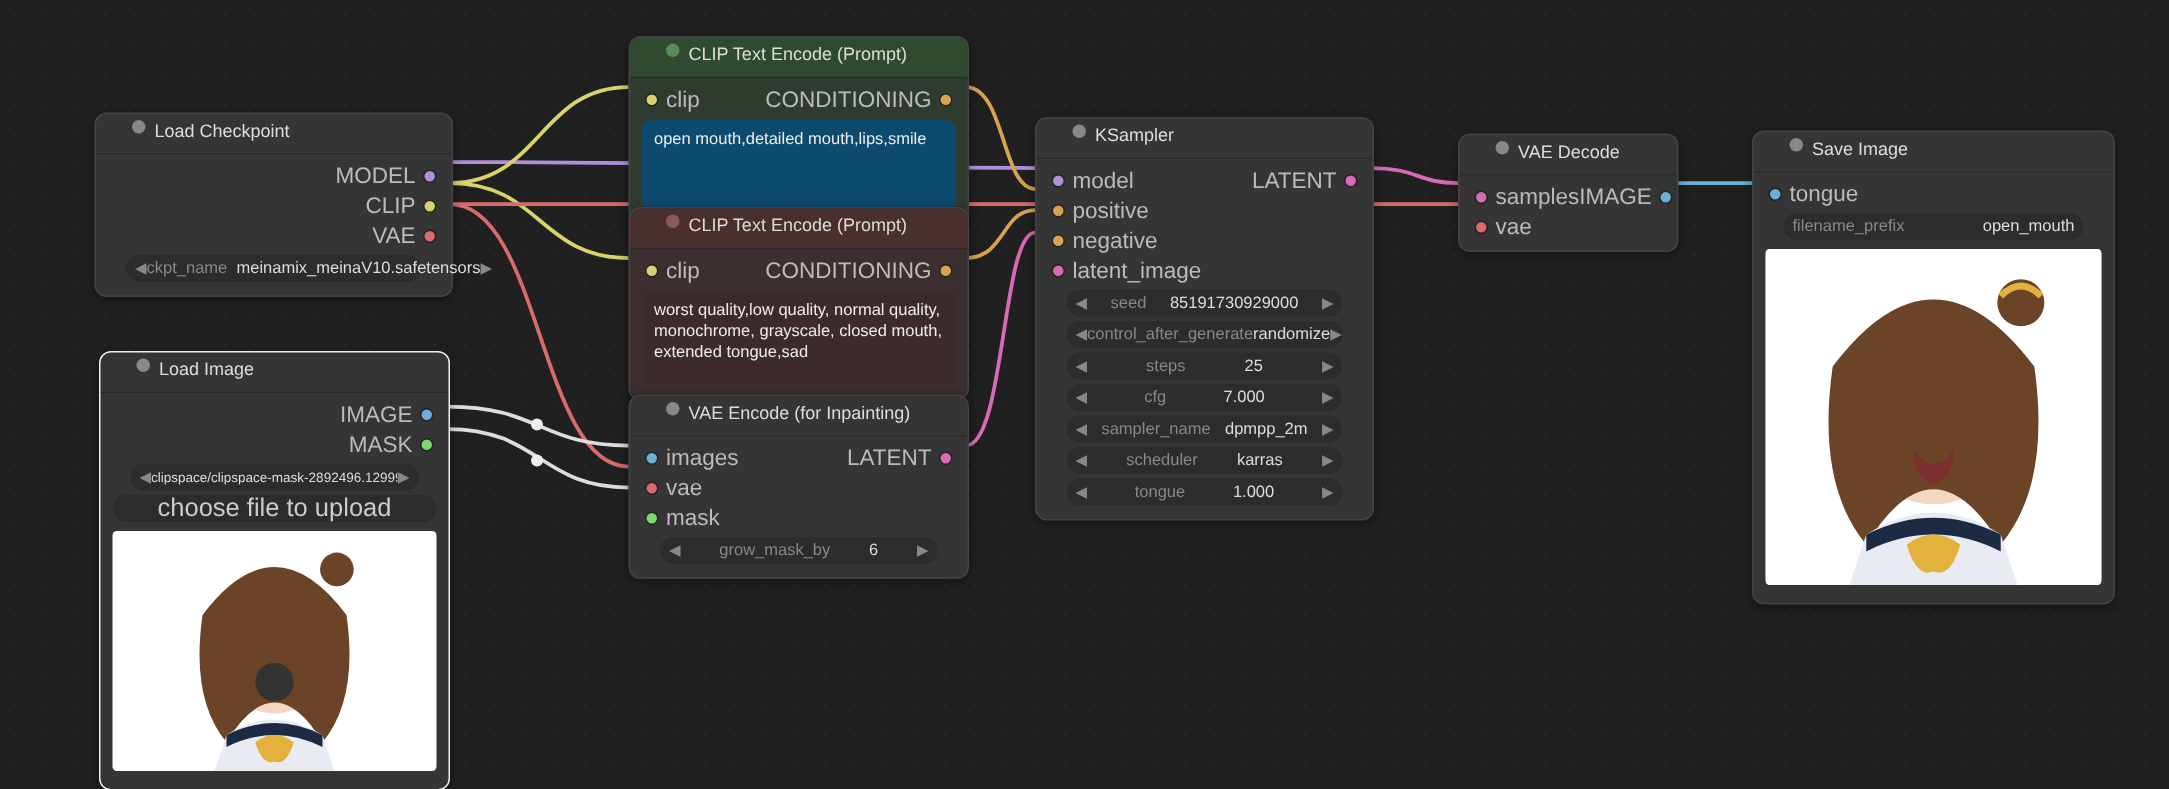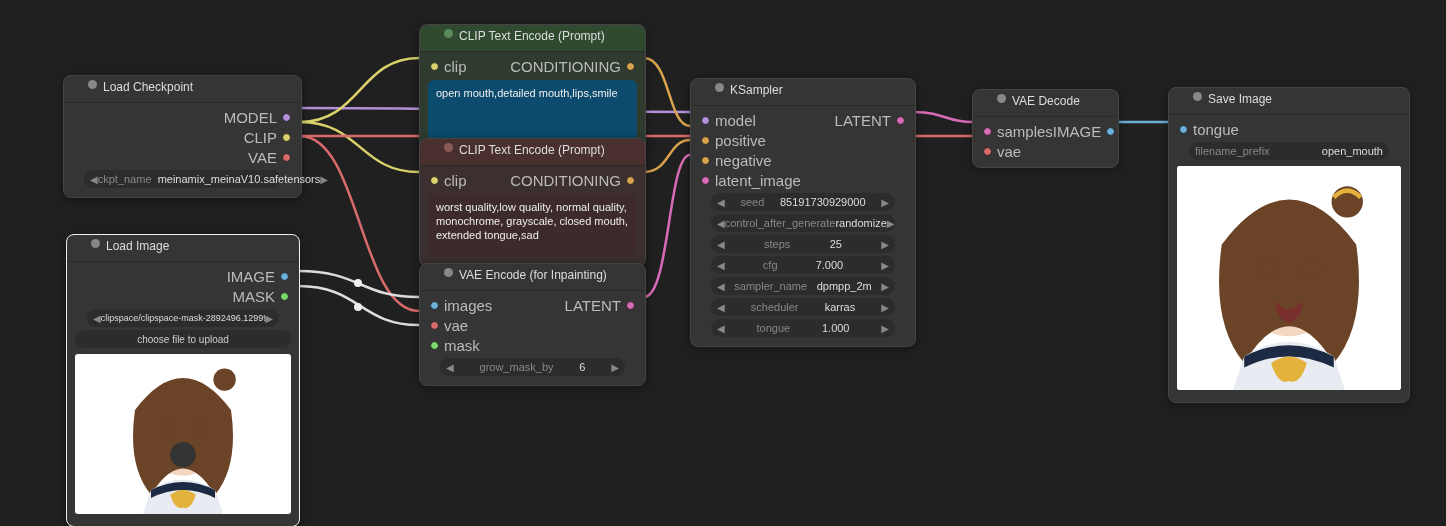--- a/index.html
+++ b/index.html
@@ -15,21 +15,21 @@
   .row{display:flex;justify-content:space-between;align-items:center;padding:2px 10px;height:16px;font-size:15px;color:#bbb}
   .row .l,.row .r{display:flex;align-items:center;gap:5px}
   .port{width:9px;height:9px;border-radius:50%;border:1px solid #222;box-sizing:border-box}
 
   .widget{margin:3px 20px;background:#2c2c2c;border-radius:10px;height:18px;display:flex;align-items:center;justify-content:space-between;padding:0 6px;color:#bbb;font-size:11px}
   .widget .arrow{color:#888;font-size:10px}
   .widget .label{color:#888}
   .widget .val{color:#ddd}
 
   .textarea{margin:4px 8px;border-radius:6px;padding:6px 8px;font-size:11px;line-height:14px;color:#eee}
-  .btn{margin:3px 8px;background:#2c2c2c;border-radius:10px;height:18px;display:flex;align-items:center;justify-content:center;color:#ccc;font-size:10px}
+  .btn{margin:3px 8px;background:#2c2c2c;border-radius:10px;height:18px;display:flex;align-items:center;justify-content:center;color:#ccc;font-size:17px}
 
   .imgbox{margin:6px 8px;background:#fff;border-radius:3px;display:flex;align-items:center;justify-content:center;overflow:hidden}
 
   
   .pos .titlebar{background:#2f4a2f}
   .pos{background:#2f3b2f}
   .pos .textarea{background:#0c4a6e}
   .neg .titlebar{background:#4a2f2f}
   .neg{background:#3b2f2f}
   .neg .textarea{background:#3d2a2a}

